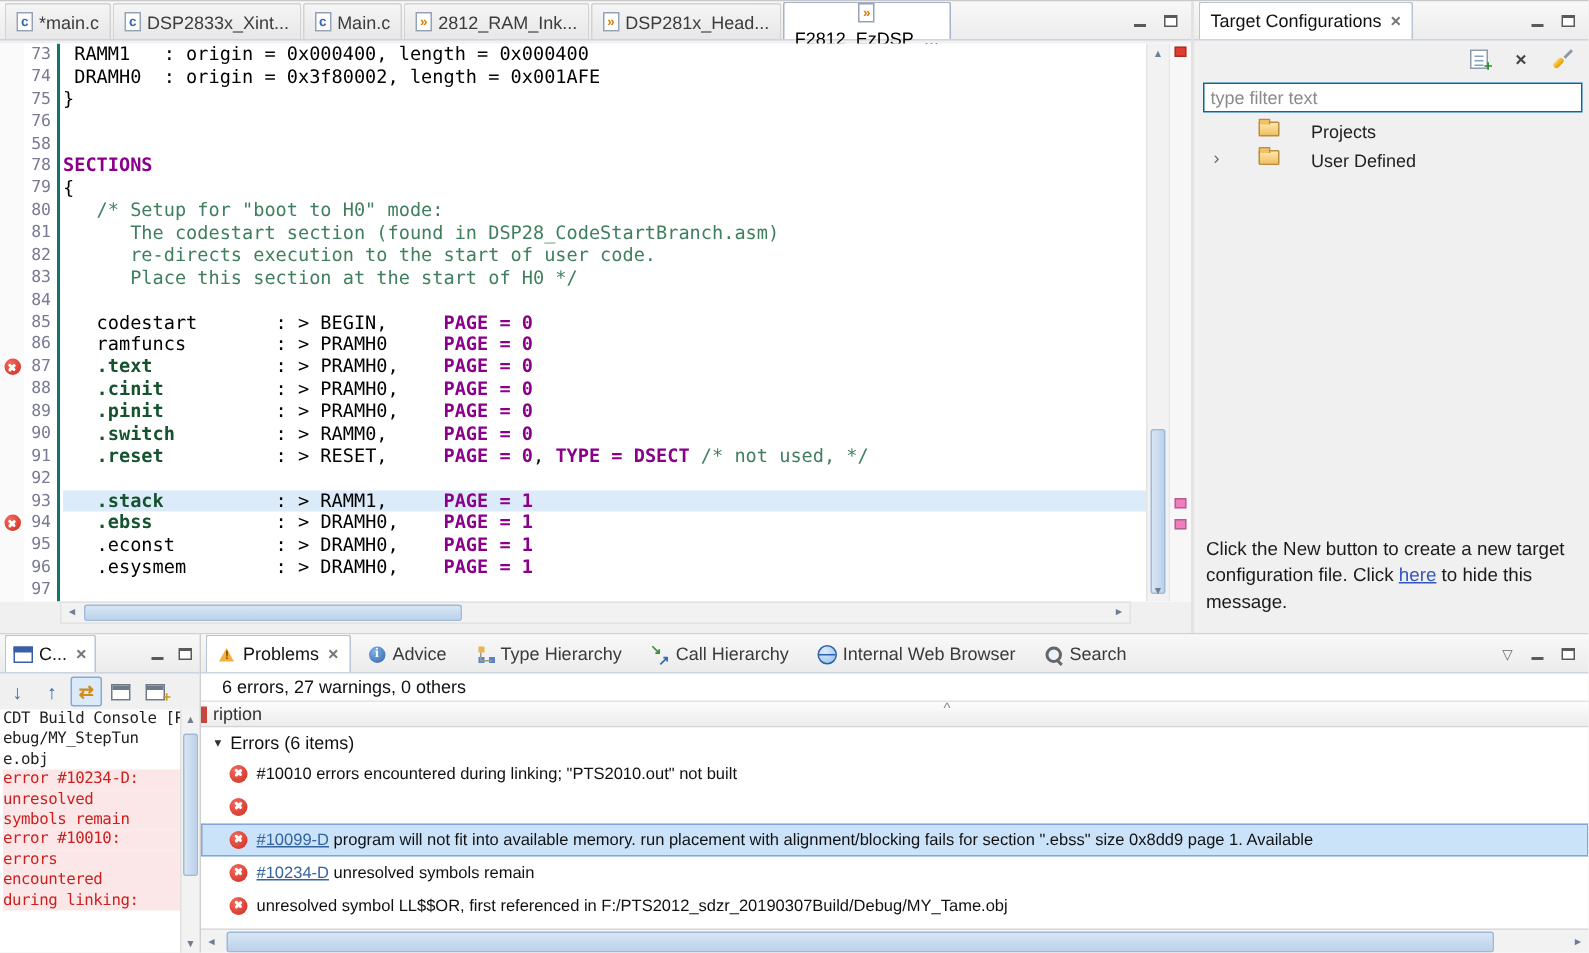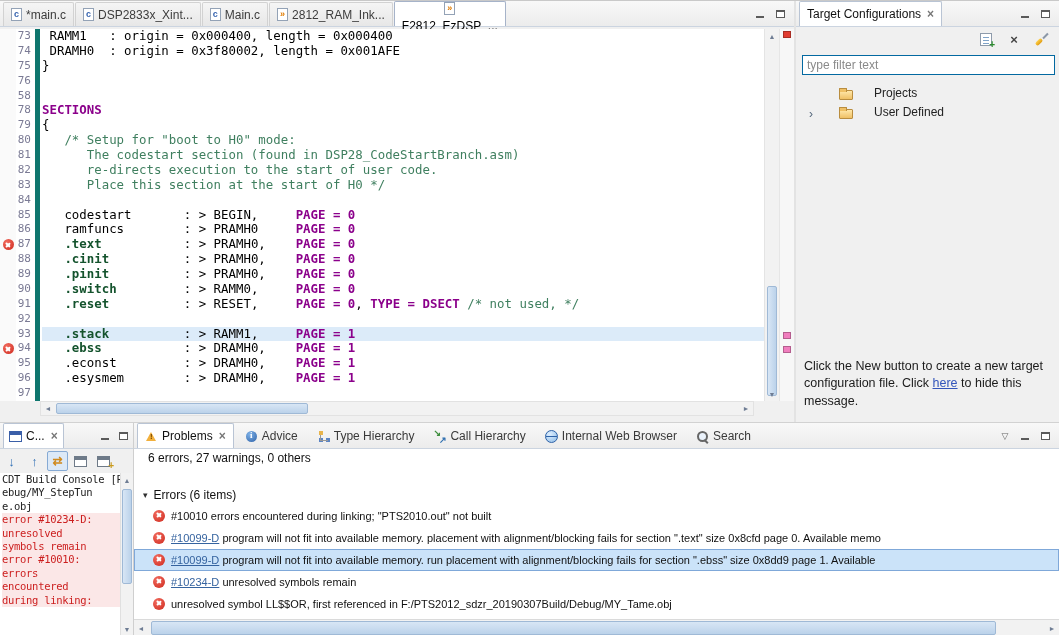--- a/index.html
+++ b/index.html
@@ -22,21 +22,21 @@
   .editor-area{position:absolute;left:0;top:0;width:794px;height:421px;}
   .tab-list{display:flex;align-items:flex-end;height:26px;padding-left:3px;}
   .tab{display:flex;align-items:center;gap:4px;height:24px;padding:0 7px;background:linear-gradient(#F5F5F5,#E7E7E7);border:1px solid #D2D2D2;border-bottom:none;border-radius:2px 2px 0 0;margin-right:1px;font-size:12px;color:#3C3C3C;white-space:nowrap;}
   .tab.active{background:#FFF;border-color:#A6B3C9;color:#000;height:25px;flex-direction:column;}
   .fic{position:relative;width:11px;height:13px;background:#FFF;border:1px solid #93A2B6;flex:0 0 auto;}
   .fic.c::after{content:"c";position:absolute;left:0;right:0;top:0;text-align:center;font-size:9px;font-weight:bold;color:#3A67B1;}
   .fic.cmd::after{content:"\00BB";position:absolute;left:0;right:0;top:0;text-align:center;font-size:9px;font-weight:bold;color:#E07B00;}
 
   .editor-body{position:absolute;left:0;top:28px;width:794px;height:372px;background:#FFF;display:flex;overflow:hidden;}
   .ann-gutter{width:16px;background:#FAFAFA;}
-  .num-gutter{width:24px;background:#FFF;border-right:5px solid #0f766e;color:#7A7A94;font-family:"DejaVu Sans Mono",monospace;font-size:11px;text-align:right;padding-right:4px;}
+  .num-gutter{width:24px;background:#FFF;border-right:2px solid #0f766e;color:#7A7A94;font-family:"DejaVu Sans Mono",monospace;font-size:11px;text-align:right;padding-right:4px;}
   .code-col{flex:1;font-family:"DejaVu Sans Mono",monospace;font-size:12.4px;white-space:pre;overflow:hidden;padding-left:2px;}
   .ln{height:14.88px;line-height:14.88px;}
   .ann-row{display:flex;align-items:center;justify-content:center;}
   .code-line.cur{background:#DCEBF9;}
   .c-p{color:#000;}
   .c-k{color:#8B008B;font-weight:bold;}
   .c-s{color:#14532d;font-weight:bold;}
   .c-c{color:#3F7F5F;}
 
   .errico{position:relative;display:inline-block;width:11px;height:11px;border-radius:50%;background:radial-gradient(circle at 35% 30%,#F26B5E,#CE2A1E);flex:0 0 auto;}
@@ -62,21 +62,21 @@
   .tbtn{width:18px;height:18px;display:flex;align-items:center;justify-content:center;position:relative;}
   .nti{position:relative;width:12px;height:13px;background:#FFF;border:1px solid #8E9BAB;}
   .nti::before{content:"";position:absolute;left:2px;top:3px;right:2px;height:1px;background:#7FA3C8;box-shadow:0 3px 0 #7FA3C8,0 6px 0 #7FA3C8;}
   .nti::after{content:"+";position:absolute;right:-4px;bottom:-5px;color:#2C8C2C;font-weight:bold;font-size:10px;}
   .delx{color:#444;font-size:13px;font-weight:bold;}
   .sdr{position:relative;width:16px;height:16px;}
   .sdr::before{content:"";position:absolute;left:1px;top:9px;width:8px;height:4px;background:linear-gradient(#FFD24D,#E09B10);border-radius:2px;transform:rotate(-45deg);}
   .sdr::after{content:"";position:absolute;left:8px;top:4px;width:7px;height:2px;background:#8C98A8;transform:rotate(-45deg);}
   .filter{display:block;width:253px;margin:4px 6px 6px 6px;height:20px;border:1px solid #0369a1;padding:0 4px;font-family:"Liberation Sans",sans-serif;font-size:12px;color:#333;background:#FFF;}
   .filter::placeholder{color:#8A8A8A;}
-  .tree-row{display:flex;align-items:flex-end;height:19px;padding-left:13px;gap:21px;}
+  .tree-row{display:flex;align-items:flex-start;height:19px;padding-left:13px;gap:21px;}
   .chev{width:9px;color:#55677C;font-size:12px;line-height:10px;}
   .folder{position:relative;width:14px;height:10px;background:linear-gradient(#FFE7A9,#EFC065);border:1px solid #B98D3F;border-radius:1px;flex:0 0 auto;}
   .folder::before{content:"";position:absolute;top:-3px;left:-1px;width:6px;height:3px;background:#EFC065;border:1px solid #B98D3F;border-bottom:none;border-radius:1px 1px 0 0;}
   .tc-message{position:absolute;left:8px;right:6px;top:357px;font-size:12.5px;color:#1B1B1B;line-height:1.38;}
   .link{color:#3355BB;text-decoration:underline;cursor:pointer;}
 
   
   .console-panel{position:absolute;left:0;top:421px;width:133px;height:214px;background:#F0F0F0;border-top:1px solid #D2D2D2;}
   .console-toolbar{display:flex;align-items:center;gap:2px;height:24px;padding:0 1px;}
   .cbtn{width:21px;height:20px;display:flex;align-items:center;justify-content:center;border:1px solid transparent;}
@@ -140,20 +140,24 @@
             <span class="fic c"></span>
             <span class="tab-label">DSP2833x_Xint...</span>
           </div>
           <div class="tab">
             <span class="fic c"></span>
             <span class="tab-label">Main.c</span>
           </div>
           <div class="tab">
             <span class="fic cmd"></span>
             <span class="tab-label">2812_RAM_Ink...</span>
+          </div>
+          <div class="tab">
+            <span class="fic cmd"></span>
+            <span class="tab-label">DSP281x_Head...</span>
           </div>
           <div class="tab active">
             <span class="fic cmd"></span>
             <span class="tab-label">F2812_EzDSP_...</span>
             <span class="close">×</span>
           </div>
         </div>
       <div class="win-controls">
         <span class="wbtn">
             <span class="wmin"></span>
@@ -370,32 +374,36 @@
         <span class="wbtn vmenu">▽</span>
         <span class="wbtn">
             <span class="wmin"></span>
           </span>
         <span class="wbtn">
             <span class="wmax"></span>
           </span>
       </div>
     </div>
     <div class="p-summary">6 errors, 27 warnings, 0 others</div>
+    <div class="p-header">
+      <span class="hdr-frag"></span>
+      <span>ription</span>
+      <span class="sort">^</span>
+    </div>
     <div class="p-rows" id="p-rows">
       <div class="p-group">
         <span class="twistie">▾</span>
         <span>Errors (6 items)</span>
       </div>
     <div class="p-row">
           <span class="errico sm"></span>
           <span class="p-text"><span class="pcode">#10010</span> errors encountered during linking; "PTS2010.out" not built</span>
         </div>
         <div class="p-row">
           <span class="errico sm"></span>
-          <span class="p-text"><span class="pcode link">#10099-D</span> program will not fit into available memory.  placement with alignment/blocking fails for section ".text" size 0x8cfd page 0.  Available memo</span>
         </div>
         <div class="p-row sel">
           <span class="errico sm"></span>
           <span class="p-text"><span class="pcode link">#10099-D</span> program will not fit into available memory.  run placement with alignment/blocking fails for section ".ebss" size 0x8dd9 page 1.  Available</span>
         </div>
         <div class="p-row">
           <span class="errico sm"></span>
           <span class="p-text"><span class="pcode link">#10234-D</span> unresolved symbols remain</span>
         </div>
         <div class="p-row">

